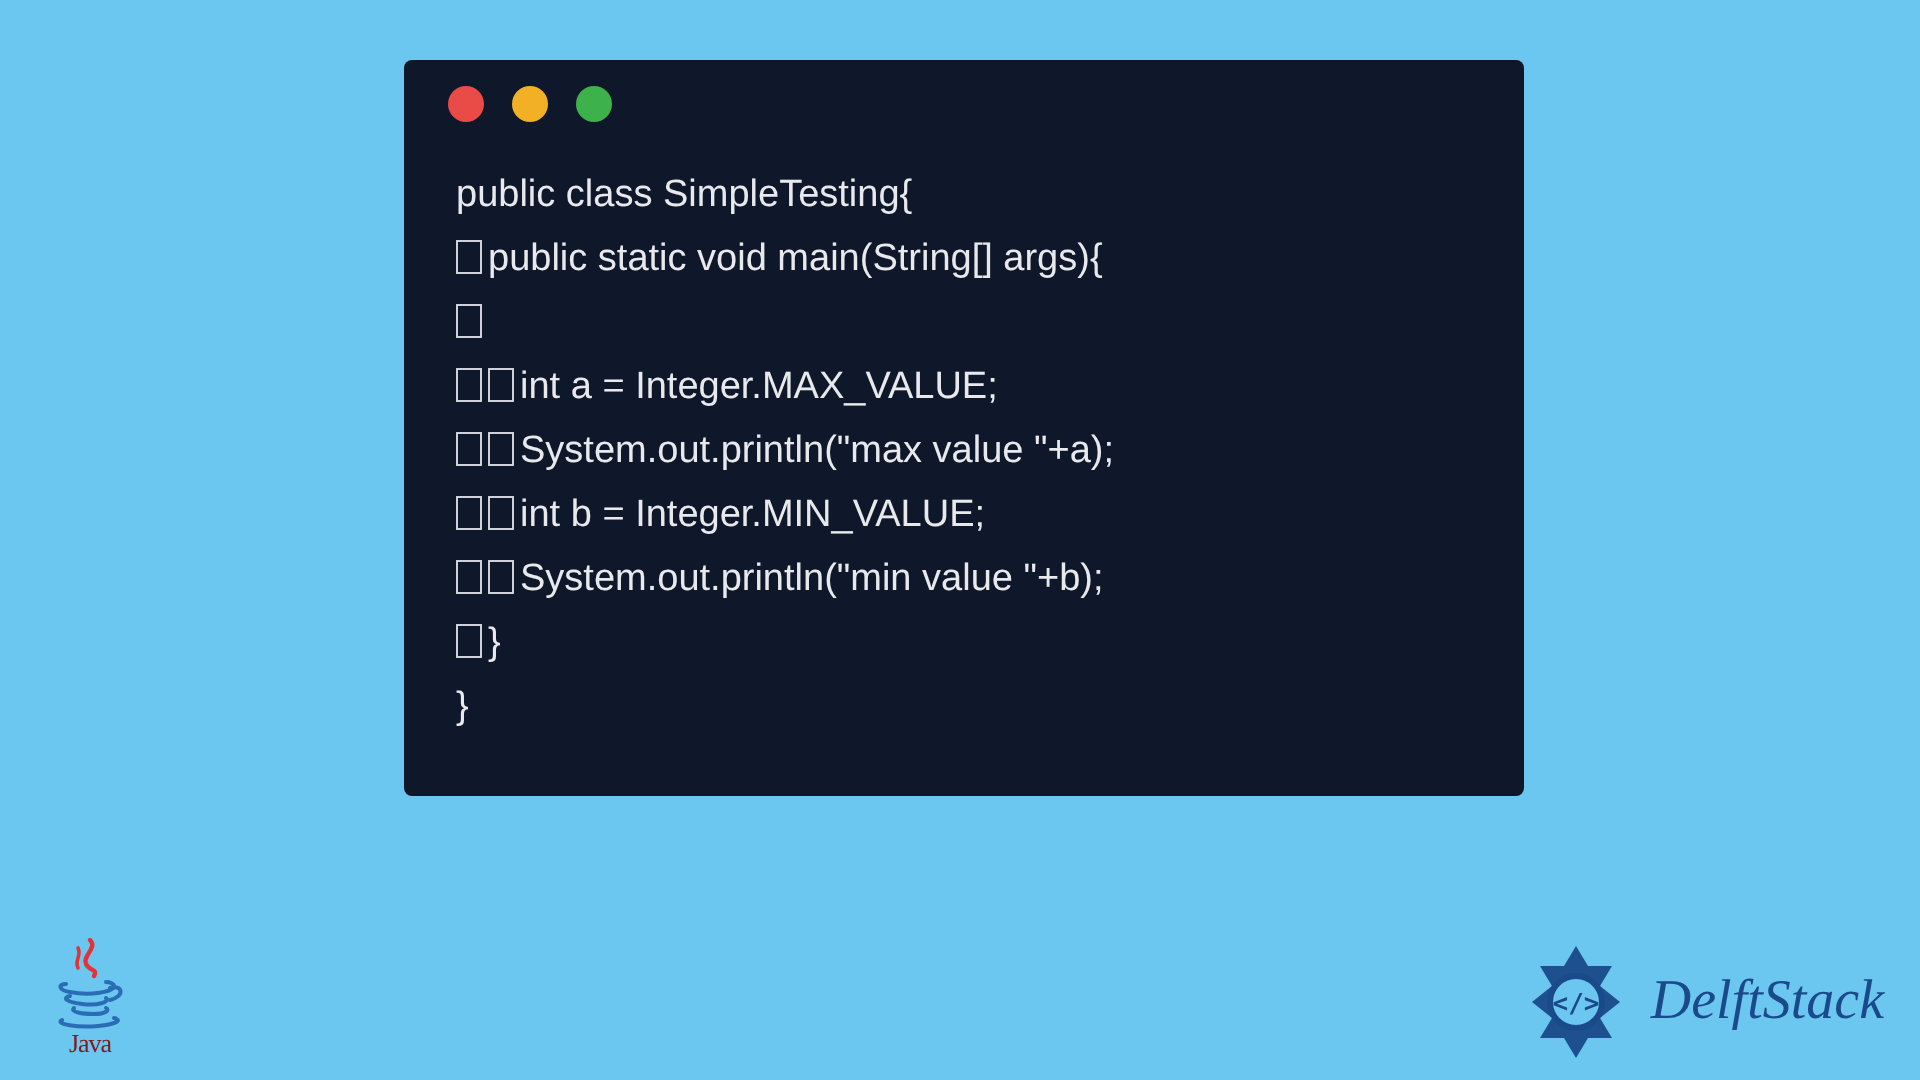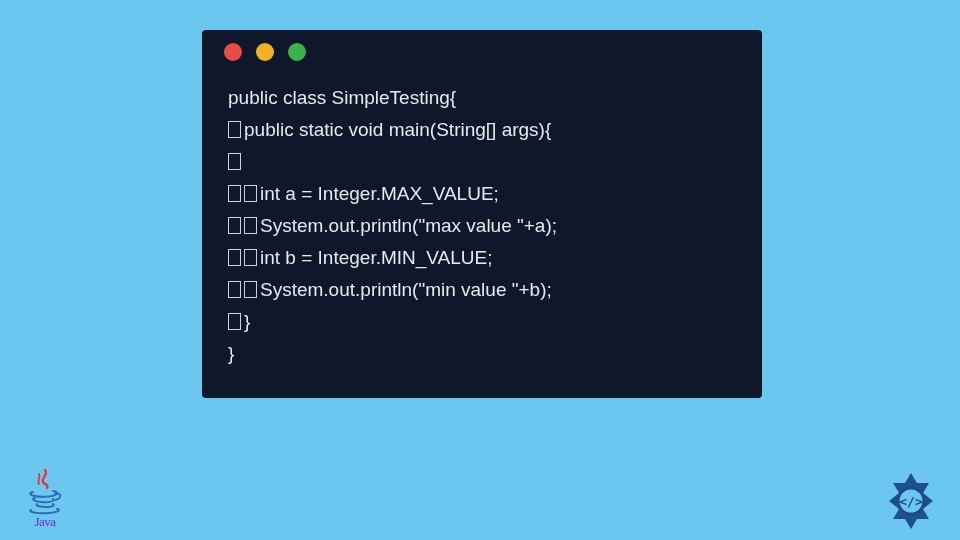--- a/index.html
+++ b/index.html
@@ -56,21 +56,21 @@
     position: absolute;
     left: 20px;
     bottom: 10px;
     width: 50px;
     text-align: center;
   }
   .java-logo svg { display: block; margin: 0 auto; }
   .java-text {
     font-family: Georgia, serif;
     font-size: 13px;
-    color: #6d28d9;
+    color: #7f1d1d;
     margin-top: -2px;
     letter-spacing: -0.5px;
   }
   .delft {
     position: absolute;
     right: 18px;
     bottom: 8px;
     display: flex;
     align-items: center;
     gap: 6px;
@@ -112,13 +112,14 @@
   <svg width="62" height="62" viewBox="0 0 62 62">
     <g transform="translate(31,31)">
       <g fill="#1a4a8a">
         <path d="M 0 -28 L 6 -18 L 18 -18 L 12 -8 L 22 0 L 12 8 L 18 18 L 6 18 L 0 28 L -6 18 L -18 18 L -12 8 L -22 0 L -12 -8 L -18 -18 L -6 -18 Z" opacity="0.95"></path>
       </g>
       <circle r="13" fill="#6bc6f0"></circle>
       <circle r="13" fill="none" stroke="#1a4a8a" stroke-width="3"></circle>
       <text x="0" y="5" text-anchor="middle" font-size="13" font-family="monospace" fill="#1a4a8a" font-weight="bold">&lt;/&gt;</text>
     </g>
   </svg>
+  <span class="delft-text">DelftStack</span>
 </div>
 
 </body></html>

